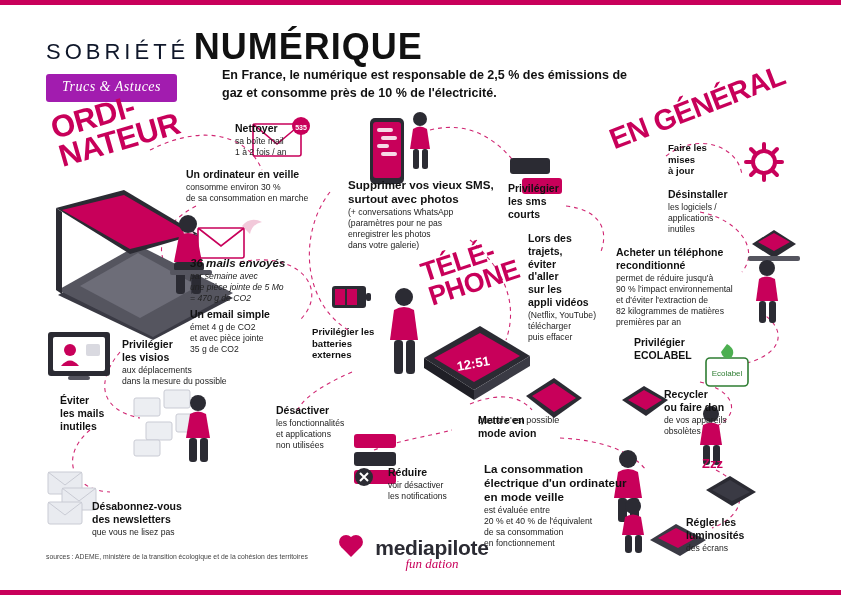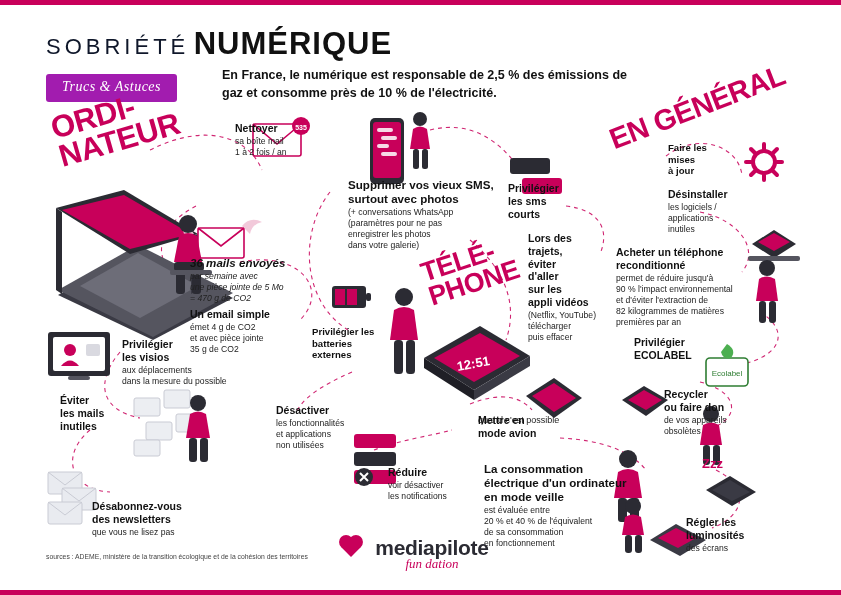--- a/index.html
+++ b/index.html
@@ -2,21 +2,21 @@
 <html lang="fr"><head>
 <meta charset="utf-8">
 <style>
   html,body{margin:0;padding:0;background:#ffffff;}
   body{width:841px;height:595px;overflow:hidden;font-family:"Liberation Sans",sans-serif;color:#1a1a1a;}
   #poster{position:relative;width:841px;height:595px;background:#ffffff;}
   .abs{position:absolute;}
   
   .title-wrap{position:absolute;left:46px;top:26px;}
   .t-light{font-size:22px;letter-spacing:4px;color:#0f172a;font-weight:300;}
-  .t-bold{font-size:31px;letter-spacing:1px;color:#111;font-weight:700;}
+  .t-bold{font-size:36px;letter-spacing:1px;color:#111;font-weight:700;}
   .badge{position:absolute;left:46px;top:74px;background:#a21caf;color:#fff;
          padding:5px 16px 7px;border-radius:3px;font-style:italic;font-size:14px;
          font-family:"Liberation Serif",serif;letter-spacing:.5px;}
   .intro{position:absolute;left:222px;top:66px;width:420px;font-size:12.5px;
          line-height:1.45;color:#111;font-weight:600;}
   .hr-top{position:absolute;left:0;top:0;width:841px;height:5px;background:#c8005a;}
   .hr-bottom{position:absolute;left:0;bottom:0;width:841px;height:5px;background:#c8005a;}
   
   .sect{position:absolute;font-weight:800;color:#c8005a;line-height:.92;}
   #sect-ordi{left:48px;top:116px;font-size:31px;transform:rotate(-16deg);transform-origin:left top;
@@ -329,20 +329,25 @@
       <rect x="25" y="39" width="7" height="18" rx="3" fill="#2b2b33"></rect>
     </svg>
   </div>
 
   <div class="tip" style="left:196px;top:122px;width:110px;margin-left:39px;">
     <div class="h">Nettoyer</div>
     <div class="b" style="white-space:pre-line;">sa boîte mail
 1 à 2 fois / an</div>
   </div>
 
+  <div class="tip" style="left:186px;top:168px;width:170px;">
+    <div class="h">Un ordinateur en veille</div>
+    <div class="b" style="white-space:pre-line;">consomme environ 30 %
+de sa consommation en marche</div>
+  </div>
 
   <div class="tip big" style="left:190px;top:256px;width:150px;font-style:italic;">
     <div class="h">36 mails envoyés</div>
     <div class="b" style="white-space:pre-line;">par semaine avec
 une pièce jointe de 5 Mo
 = 470 g de CO2</div>
   </div>
 
   <div class="tip" style="left:190px;top:308px;width:140px;">
     <div class="h">Un email simple</div>

